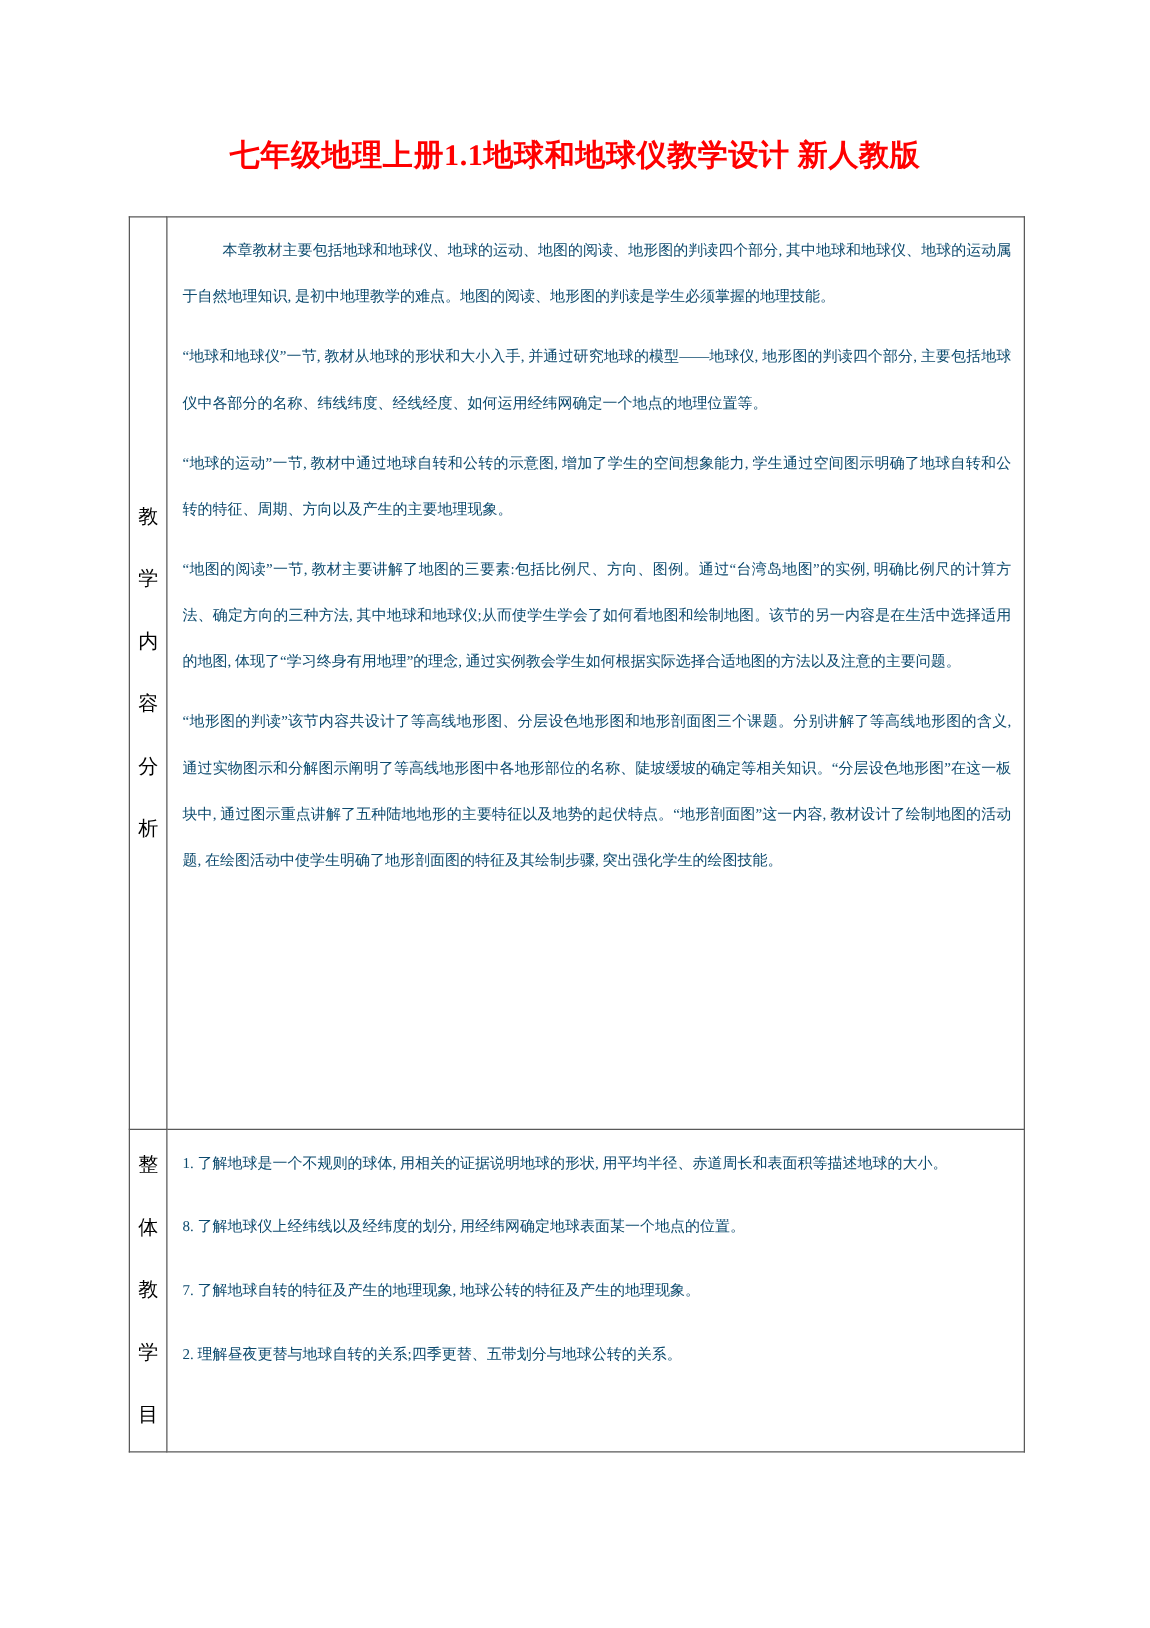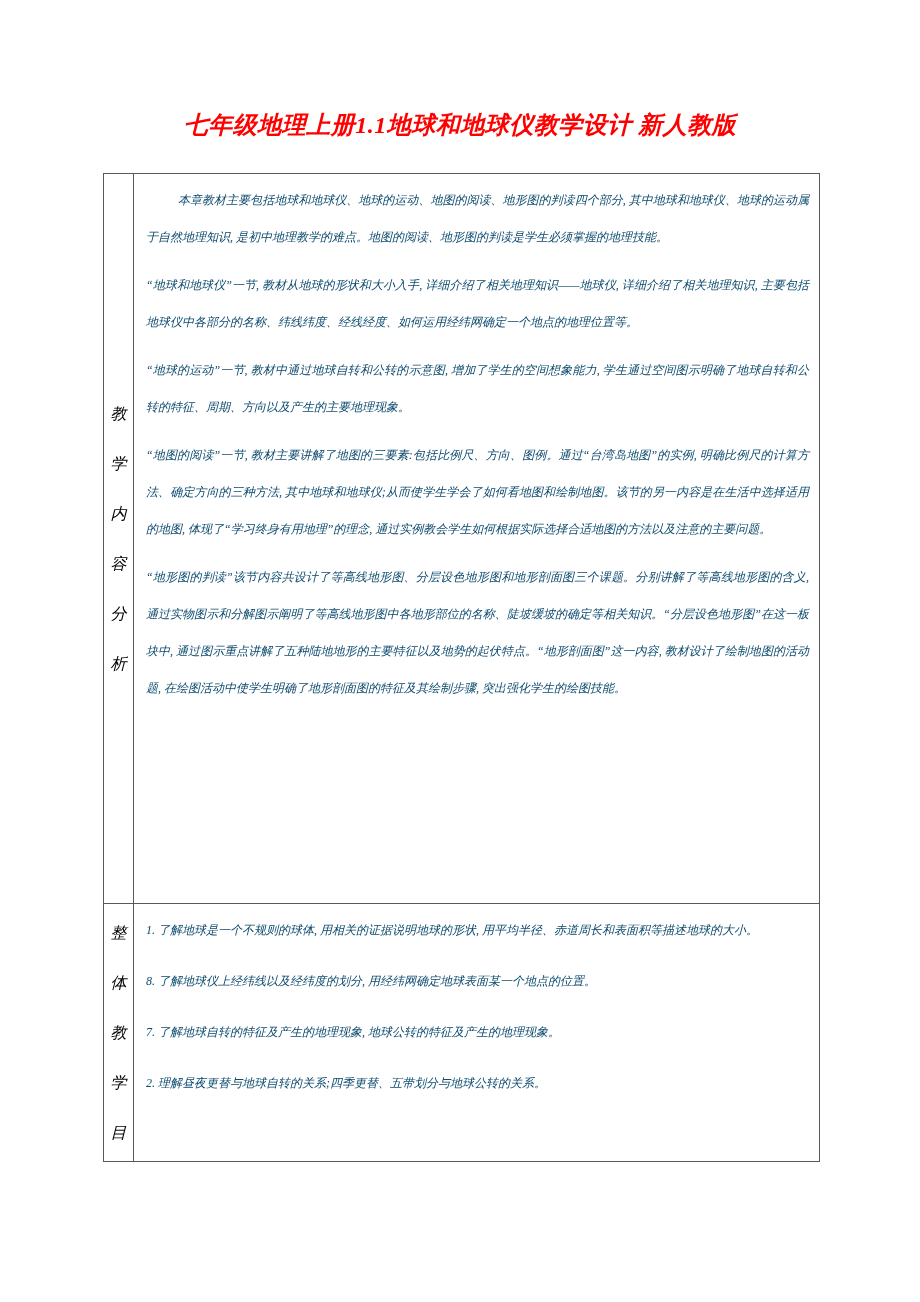--- a/index.html
+++ b/index.html
@@ -5,21 +5,20 @@
   * { box-sizing: border-box; }
   html, body { margin: 0; padding: 0; background: #ffffff; }
   .page {
     position: relative;
     width: 920px;
     height: 1302px;
     background: #ffffff;
     font-family: "Liberation Serif", "DejaVu Serif", serif;
     color: #000000;
     overflow: hidden;
-    font-style: italic;
   }
   .doc-title {
     position: absolute;
     top: 108px;
     left: 0;
     width: 100%;
     margin: 0;
     text-align: center;
     font-size: 24px;
     line-height: 34px;
@@ -90,21 +89,21 @@
             <span>教</span>
             <span>学</span>
             <span>内</span>
             <span>容</span>
             <span>分</span>
             <span>析</span>
           </div>
         </td>
         <td class="content-cell">
           <p class="para indent">本章教材主要包括地球和地球仪、地球的运动、地图的阅读、地形图的判读四个部分, 其中地球和地球仪、地球的运动属于自然地理知识, 是初中地理教学的难点。地图的阅读、地形图的判读是学生必须掌握的地理技能。</p>
-          <p class="para">“地球和地球仪”一节, 教材从地球的形状和大小入手, 详细介绍了相关地理知识——地球仪, 详细介绍了相关地理知识, 主要包括地球仪中各部分的名称、纬线纬度、经线经度、如何运用经纬网确定一个地点的地理位置等。</p>
+          <p class="para">“地球和地球仪”一节, 教材从地球的形状和大小入手, 并通过研究地球的模型——地球仪, 地形图的判读四个部分, 主要包括地球仪中各部分的名称、纬线纬度、经线经度、如何运用经纬网确定一个地点的地理位置等。</p>
           <p class="para">“地球的运动”一节, 教材中通过地球自转和公转的示意图, 增加了学生的空间想象能力, 学生通过空间图示明确了地球自转和公转的特征、周期、方向以及产生的主要地理现象。</p>
           <p class="para">“地图的阅读”一节, 教材主要讲解了地图的三要素:包括比例尺、方向、图例。通过“台湾岛地图”的实例, 明确比例尺的计算方法、确定方向的三种方法, 其中地球和地球仪;从而使学生学会了如何看地图和绘制地图。该节的另一内容是在生活中选择适用的地图, 体现了“学习终身有用地理”的理念, 通过实例教会学生如何根据实际选择合适地图的方法以及注意的主要问题。</p>
           <p class="para">“地形图的判读”该节内容共设计了等高线地形图、分层设色地形图和地形剖面图三个课题。分别讲解了等高线地形图的含义, 通过实物图示和分解图示阐明了等高线地形图中各地形部位的名称、陡坡缓坡的确定等相关知识。“分层设色地形图”在这一板块中, 通过图示重点讲解了五种陆地地形的主要特征以及地势的起伏特点。“地形剖面图”这一内容, 教材设计了绘制地图的活动题, 在绘图活动中使学生明确了地形剖面图的特征及其绘制步骤, 突出强化学生的绘图技能。</p>
         </td>
       </tr>
       <tr class="row-2">
         <td class="label-cell">
           <div class="vlabel">
             <span>整</span>
             <span>体</span>

